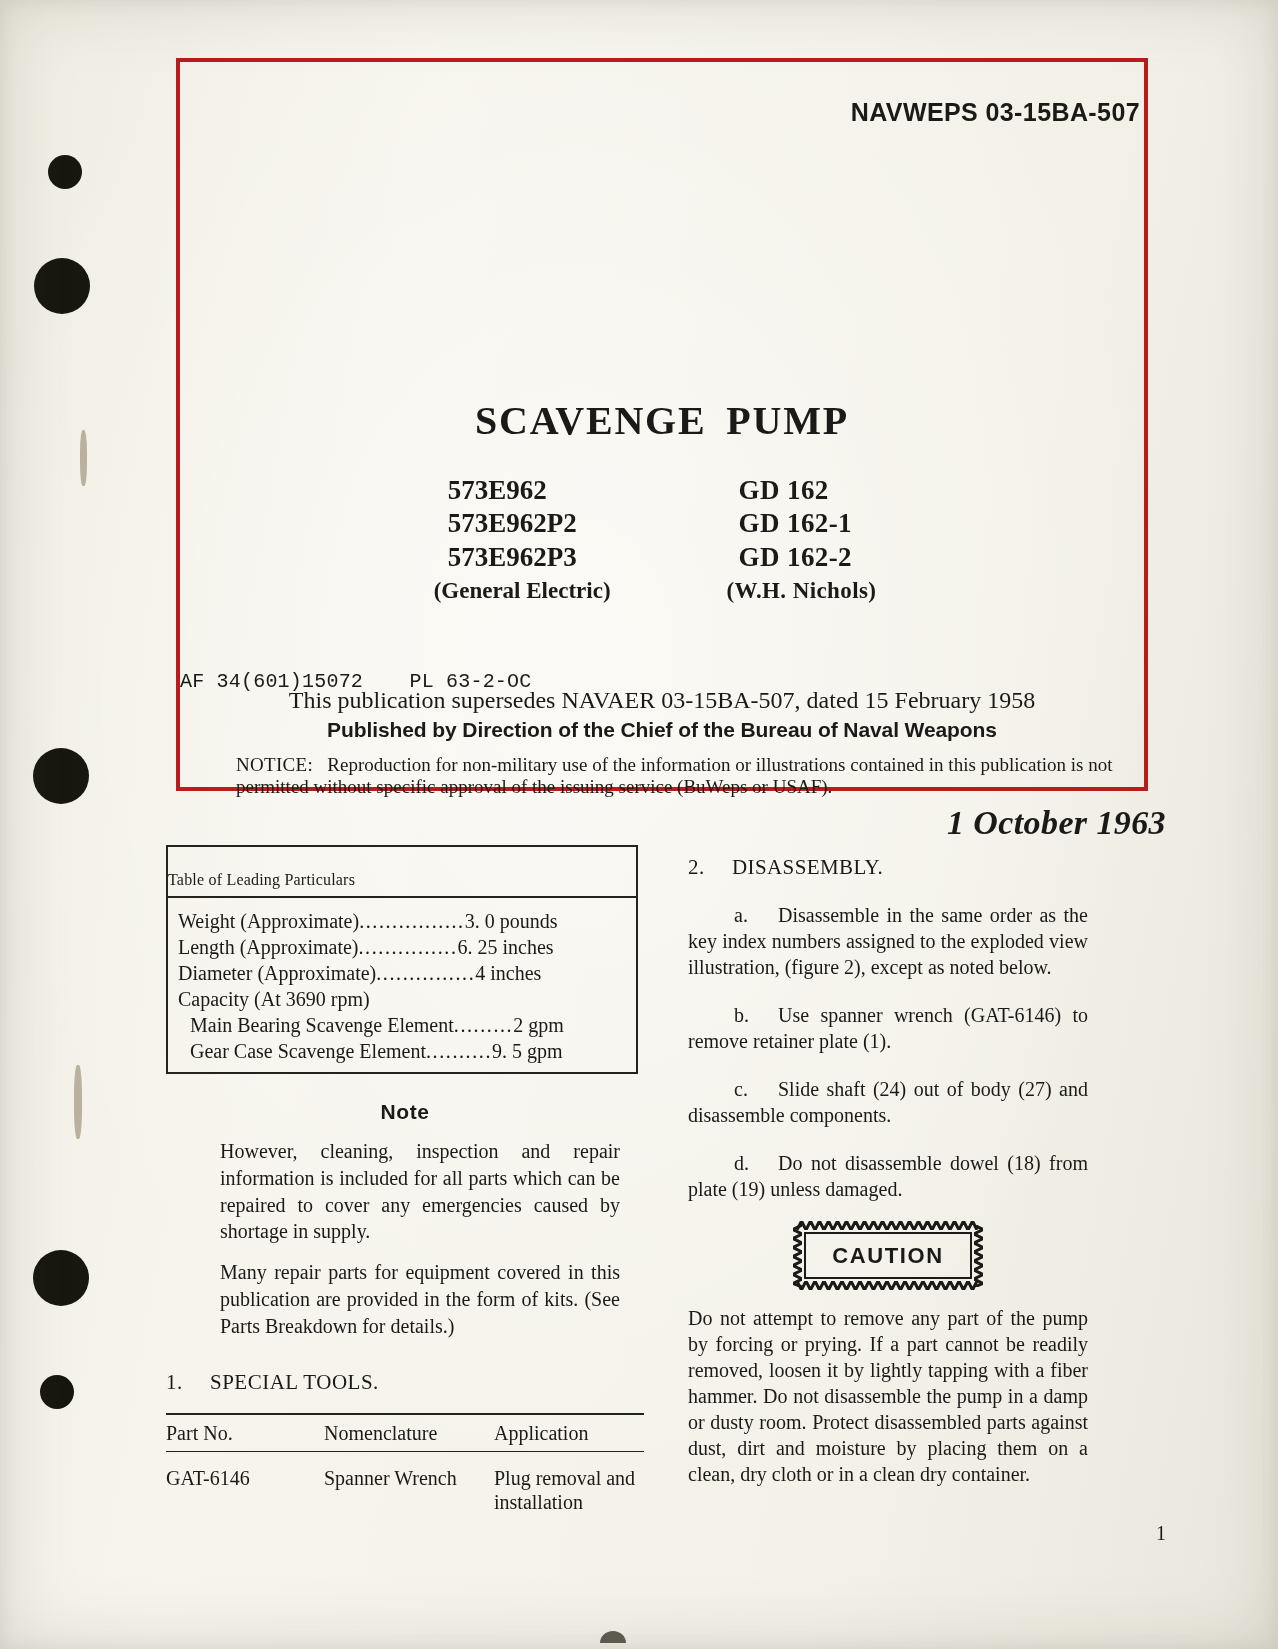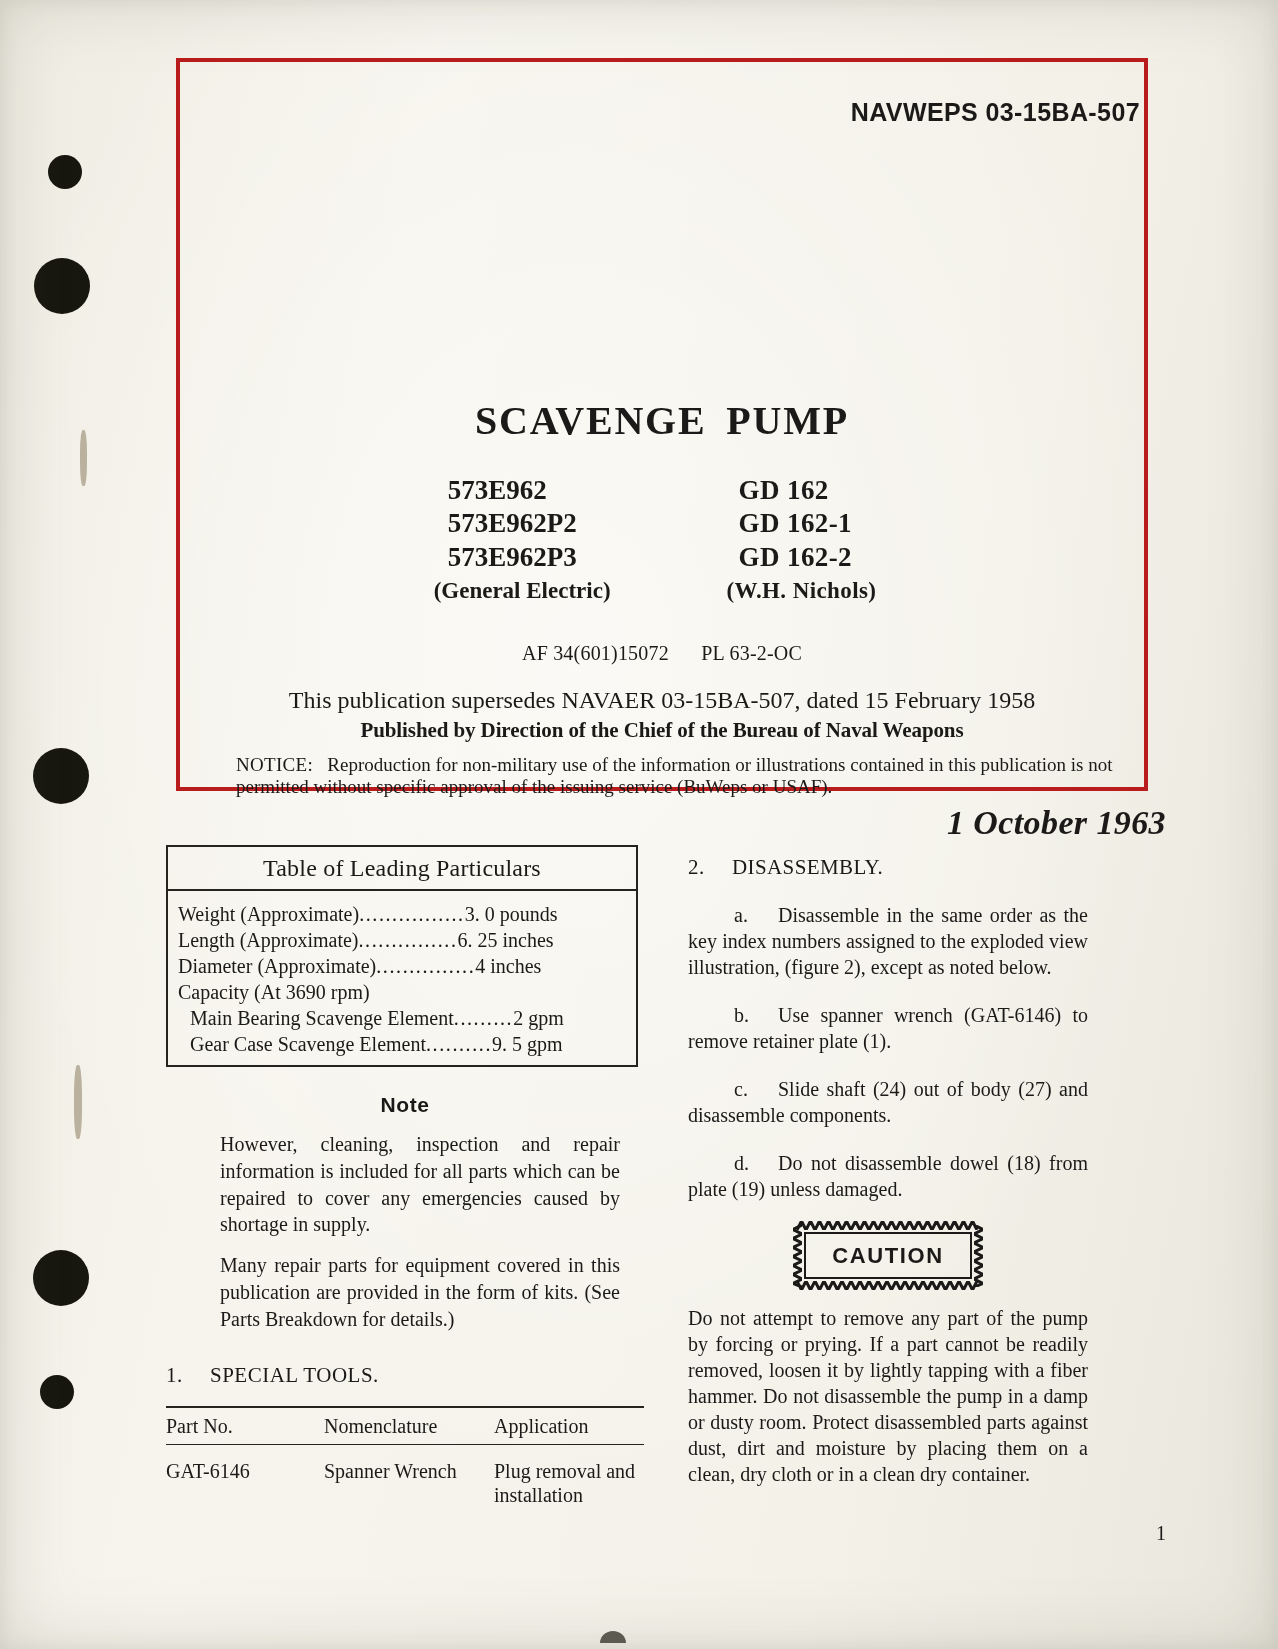--- a/index.html
+++ b/index.html
@@ -117,40 +117,41 @@
     font-size: 23px;
     font-weight: 700;
     margin-top: 3px;
     white-space: nowrap;
   }
   .pn-col.left .mfr { text-align: center; margin-left: -14px;}
   .pn-col.right .mfr { text-align: center; margin-left: -12px;}
 
   .contract {
     position: absolute;
-    top: 580px;
-    left: 0; right: 0;
-    text-align: center;
+    top: 608px;
+    left: 0; right: 0;
+    text-align: left;
     font-size: 20px;
     letter-spacing: 0.2px;
+    font-family: Liberation Mono, monospace;
   }
   .contract .gap { display: inline-block; width: 22px; }
   .supersedes {
     position: absolute;
     top: 625px;
     left: 0; right: 0;
     text-align: center;
     font-size: 24px;
   }
   .published {
     position: absolute;
     top: 656px;
     left: 0; right: 0;
     text-align: center;
-    font-family: Liberation Serif, serif;
+    font-family: Liberation Sans, sans-serif;
     font-weight: 700;
     font-size: 21px;
     letter-spacing: -0.1px;
   }
   .notice {
     position: absolute;
     top: 692px;
     left: 56px;
     right: 10px;
     font-size: 19px;
@@ -183,23 +184,22 @@
     width: 400px;
   }
 
   
   .particulars {
     border: 2px solid #24231d;
     box-sizing: border-box;
     width: 472px;
   }
   .particulars .cap {
-    text-align: center;
-    font-size: 24px;
-    padding: 8px 0 7px;
+    font-size: 16px;
+    padding: 24px 0 7px;
     border-bottom: 2px solid #24231d;
     letter-spacing: 0.2px;
   }
   .particulars .body { padding: 10px 0 8px 0; }
   .prow {
     font-size: 20px;
     line-height: 1.30;
     white-space: nowrap;
     padding-left: 10px;
   }

